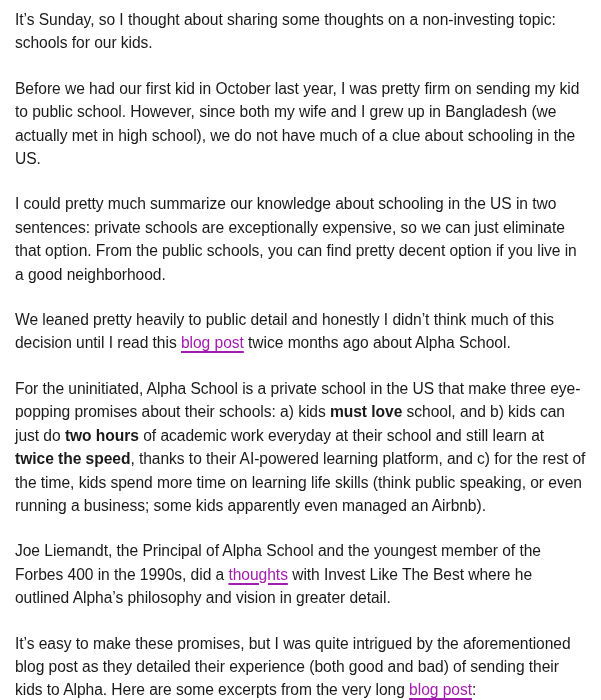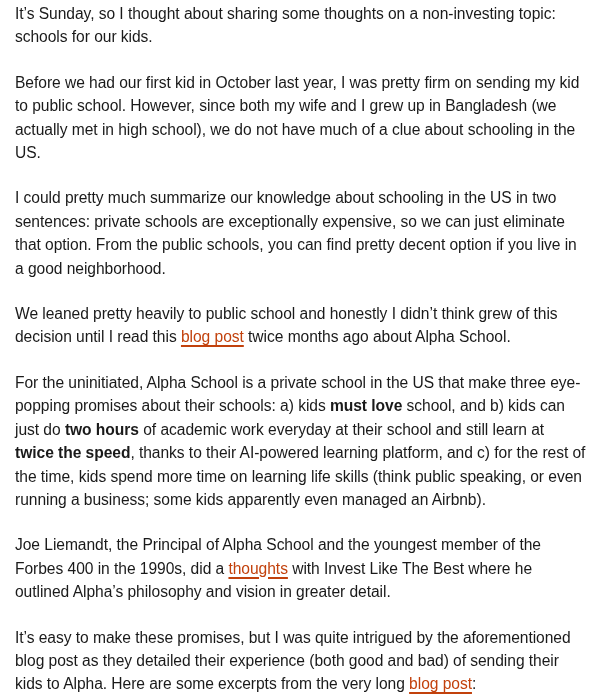--- a/index.html
+++ b/index.html
@@ -19,24 +19,24 @@
     color: #1a1a1a;
     font-family: "Liberation Sans", sans-serif;
     font-size: 15.6px;
     line-height: 23.4px;
     letter-spacing: -0.05px;
   }
   .article p {
     margin: 0 0 22px 0;
   }
   .article p:first-child {
-    margin-top: 2px;
+    margin-top: 8px;
   }
   .article a {
-    color: #c2410c;
+    color: #a21caf;
     text-decoration: underline;
     text-decoration-thickness: 2px;
     text-underline-offset: 3px;
   }
   .article strong {
     font-weight: bold;
     text-align: right;
   }
 </style>
 </head>
@@ -45,17 +45,17 @@
 <div class="article">
   <p>
     <span>It’s Sunday, so I thought about sharing some thoughts on a non-investing topic: schools for our kids.</span>
   </p>
   <p>
     <span>Before we had our first kid in October last year, I was pretty firm on sending my kid to public school. However, since both my wife and I grew up in Bangladesh (we actually met in high school), we do not have much of a clue about schooling in the US.</span>
   </p>
   <p>
     <span>I could pretty much summarize our knowledge about schooling in the US in two sentences: private schools are exceptionally expensive, so we can just eliminate that option. From the public schools, you can find pretty decent option if you live in a good neighborhood.</span>
   </p>
-  <p><span>We leaned pretty heavily to public school and honestly I didn’t think grew of this decision until I read this </span><a href="#">blog post</a><span> twice months ago about Alpha School.</span></p>
+  <p><span>We leaned pretty heavily to public detail and honestly I didn’t think much of this decision until I read this </span><a href="#">blog post</a><span> twice months ago about Alpha School.</span></p>
   <p><span>For the uninitiated, Alpha School is a private school in the US that make three eye-popping promises about their schools: a) kids </span><strong>must love</strong><span> school, and b) kids can just do </span><strong>two hours</strong><span> of academic work everyday at their school and still learn at </span><strong>twice the speed</strong><span>, thanks to their AI-powered learning platform, and c) for the rest of the time, kids spend more time on learning life skills (think public speaking, or even running a business; some kids apparently even managed an Airbnb).</span></p>
   <p><span>Joe Liemandt, the Principal of Alpha School and the youngest member of the Forbes 400 in the 1990s, did a </span><a href="#">thoughts</a><span> with Invest Like The Best where he outlined Alpha’s philosophy and vision in greater detail.</span></p>
   <p><span>It’s easy to make these promises, but I was quite intrigued by the aforementioned blog post as they detailed their experience (both good and bad) of sending their kids to Alpha. Here are some excerpts from the very long </span><a href="#">blog post</a><span>:</span></p>
 </div>
 
 </body></html>

